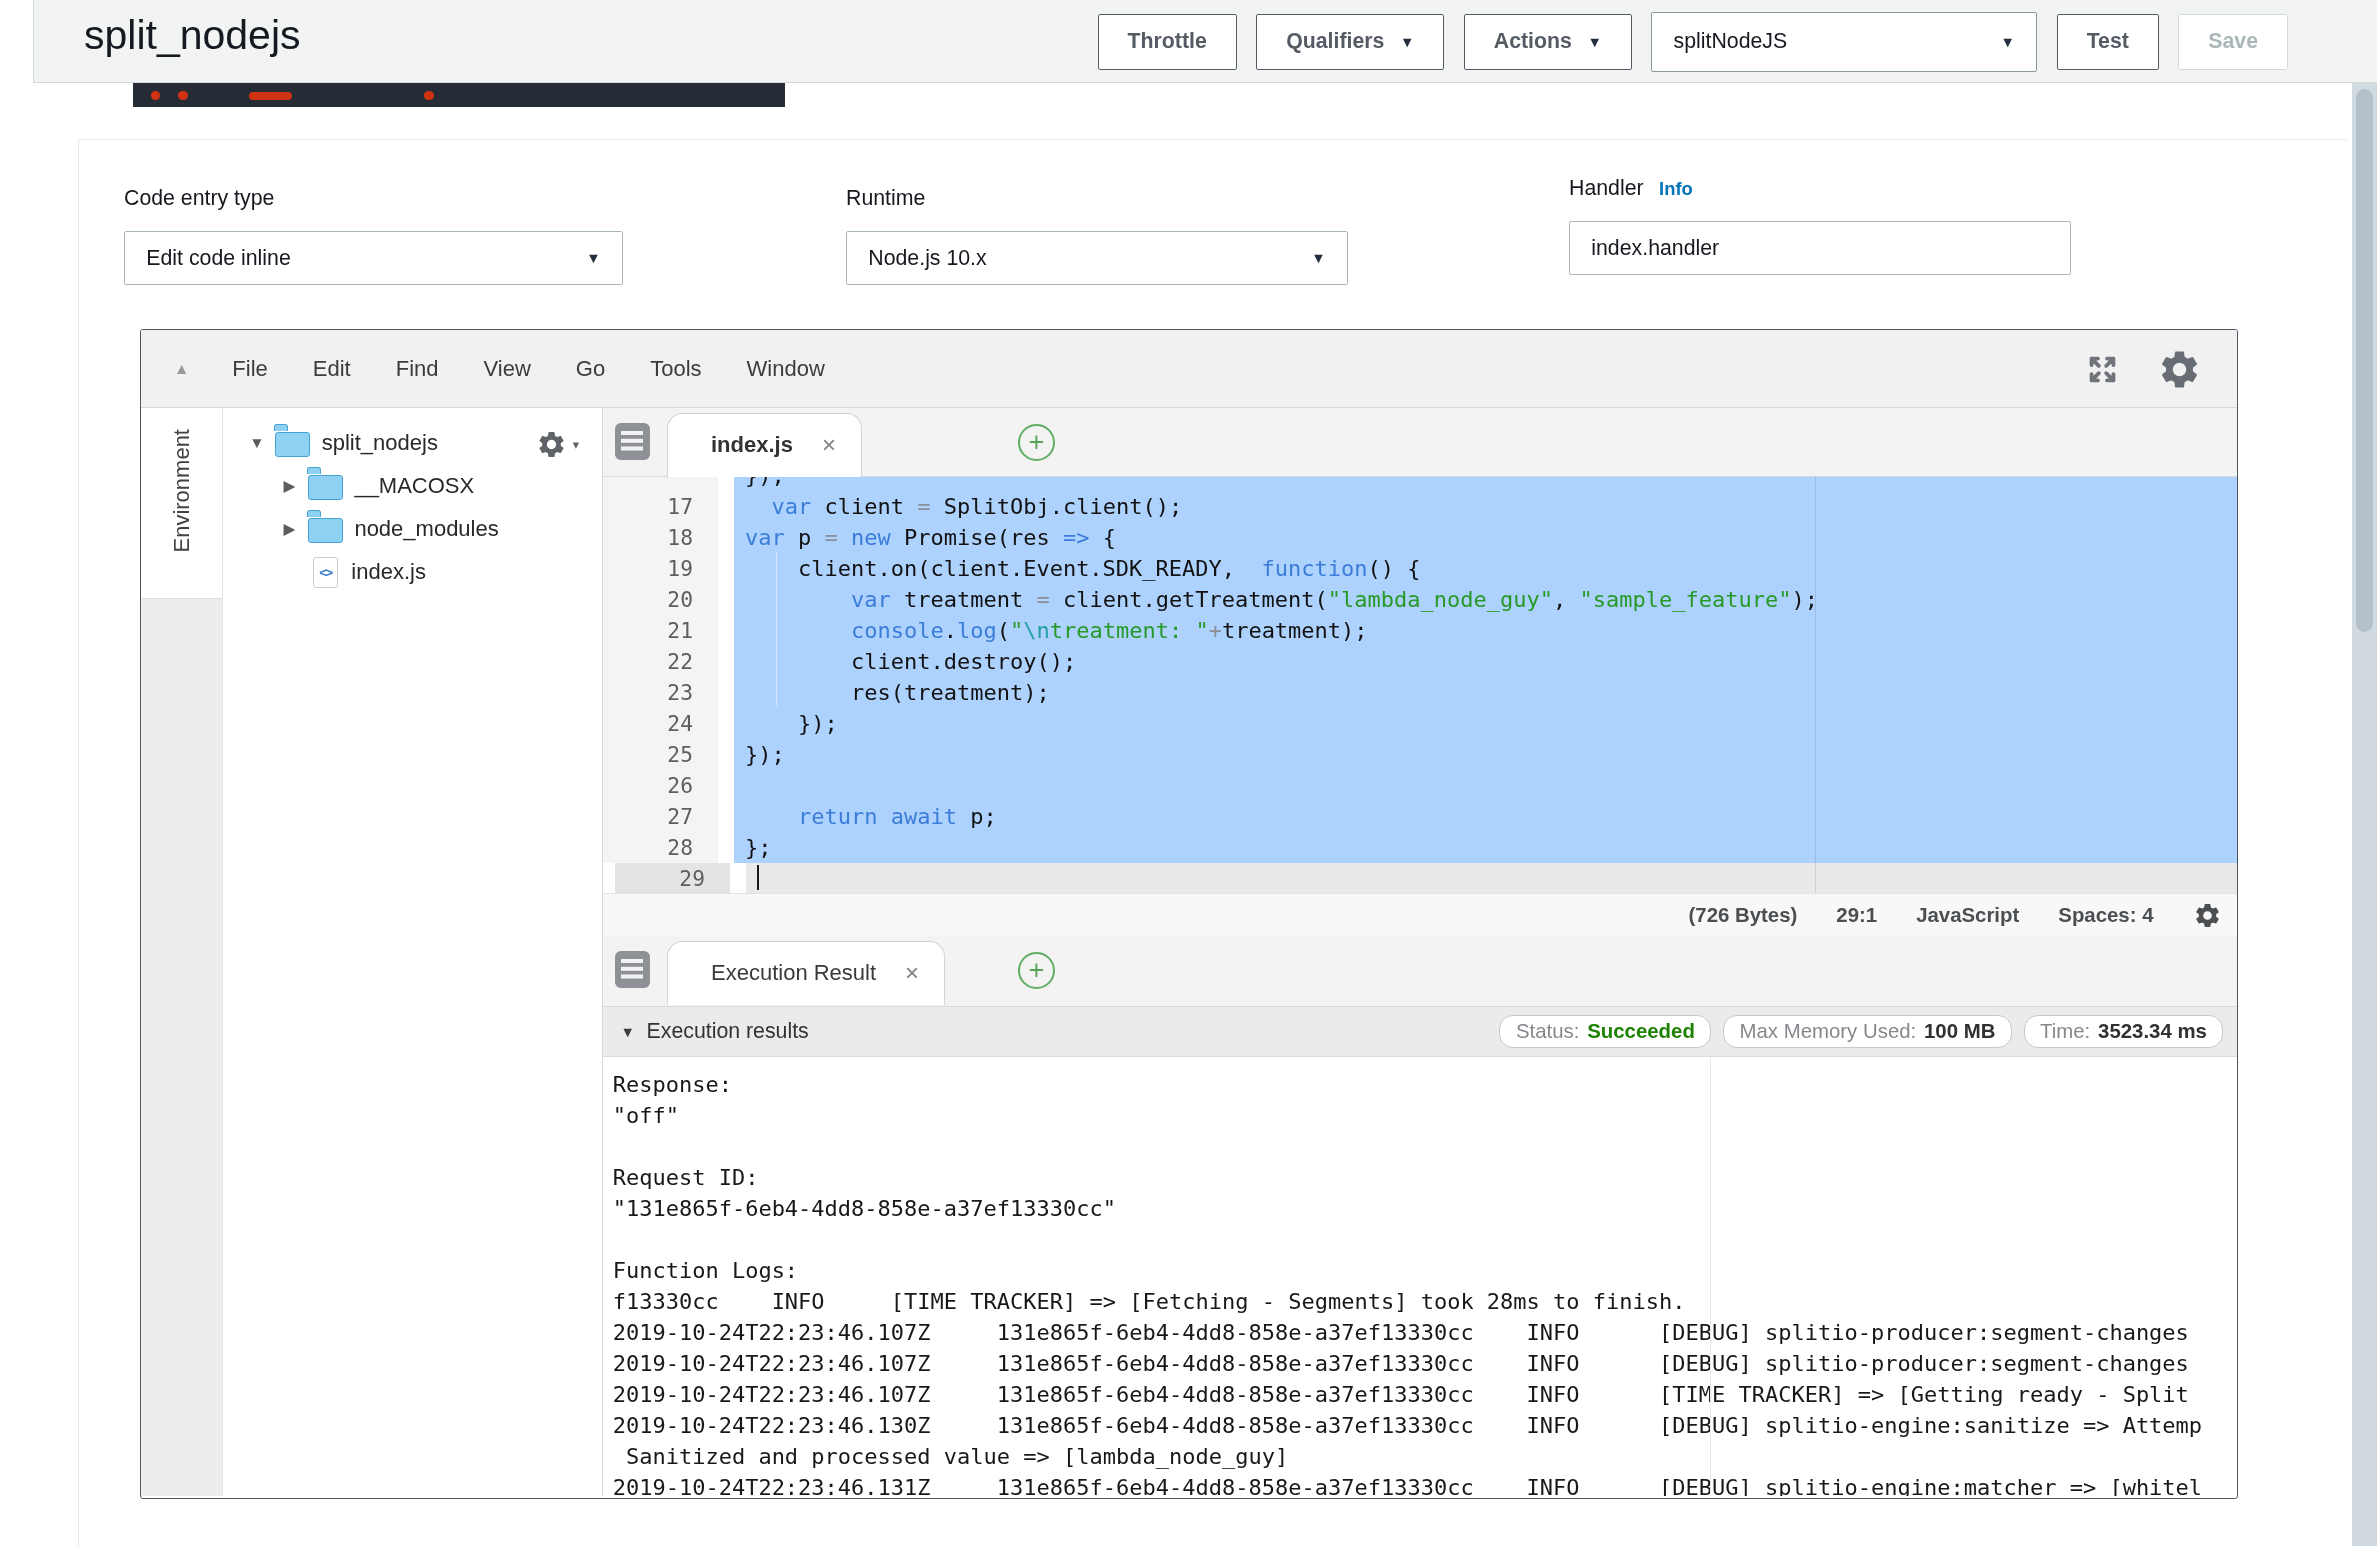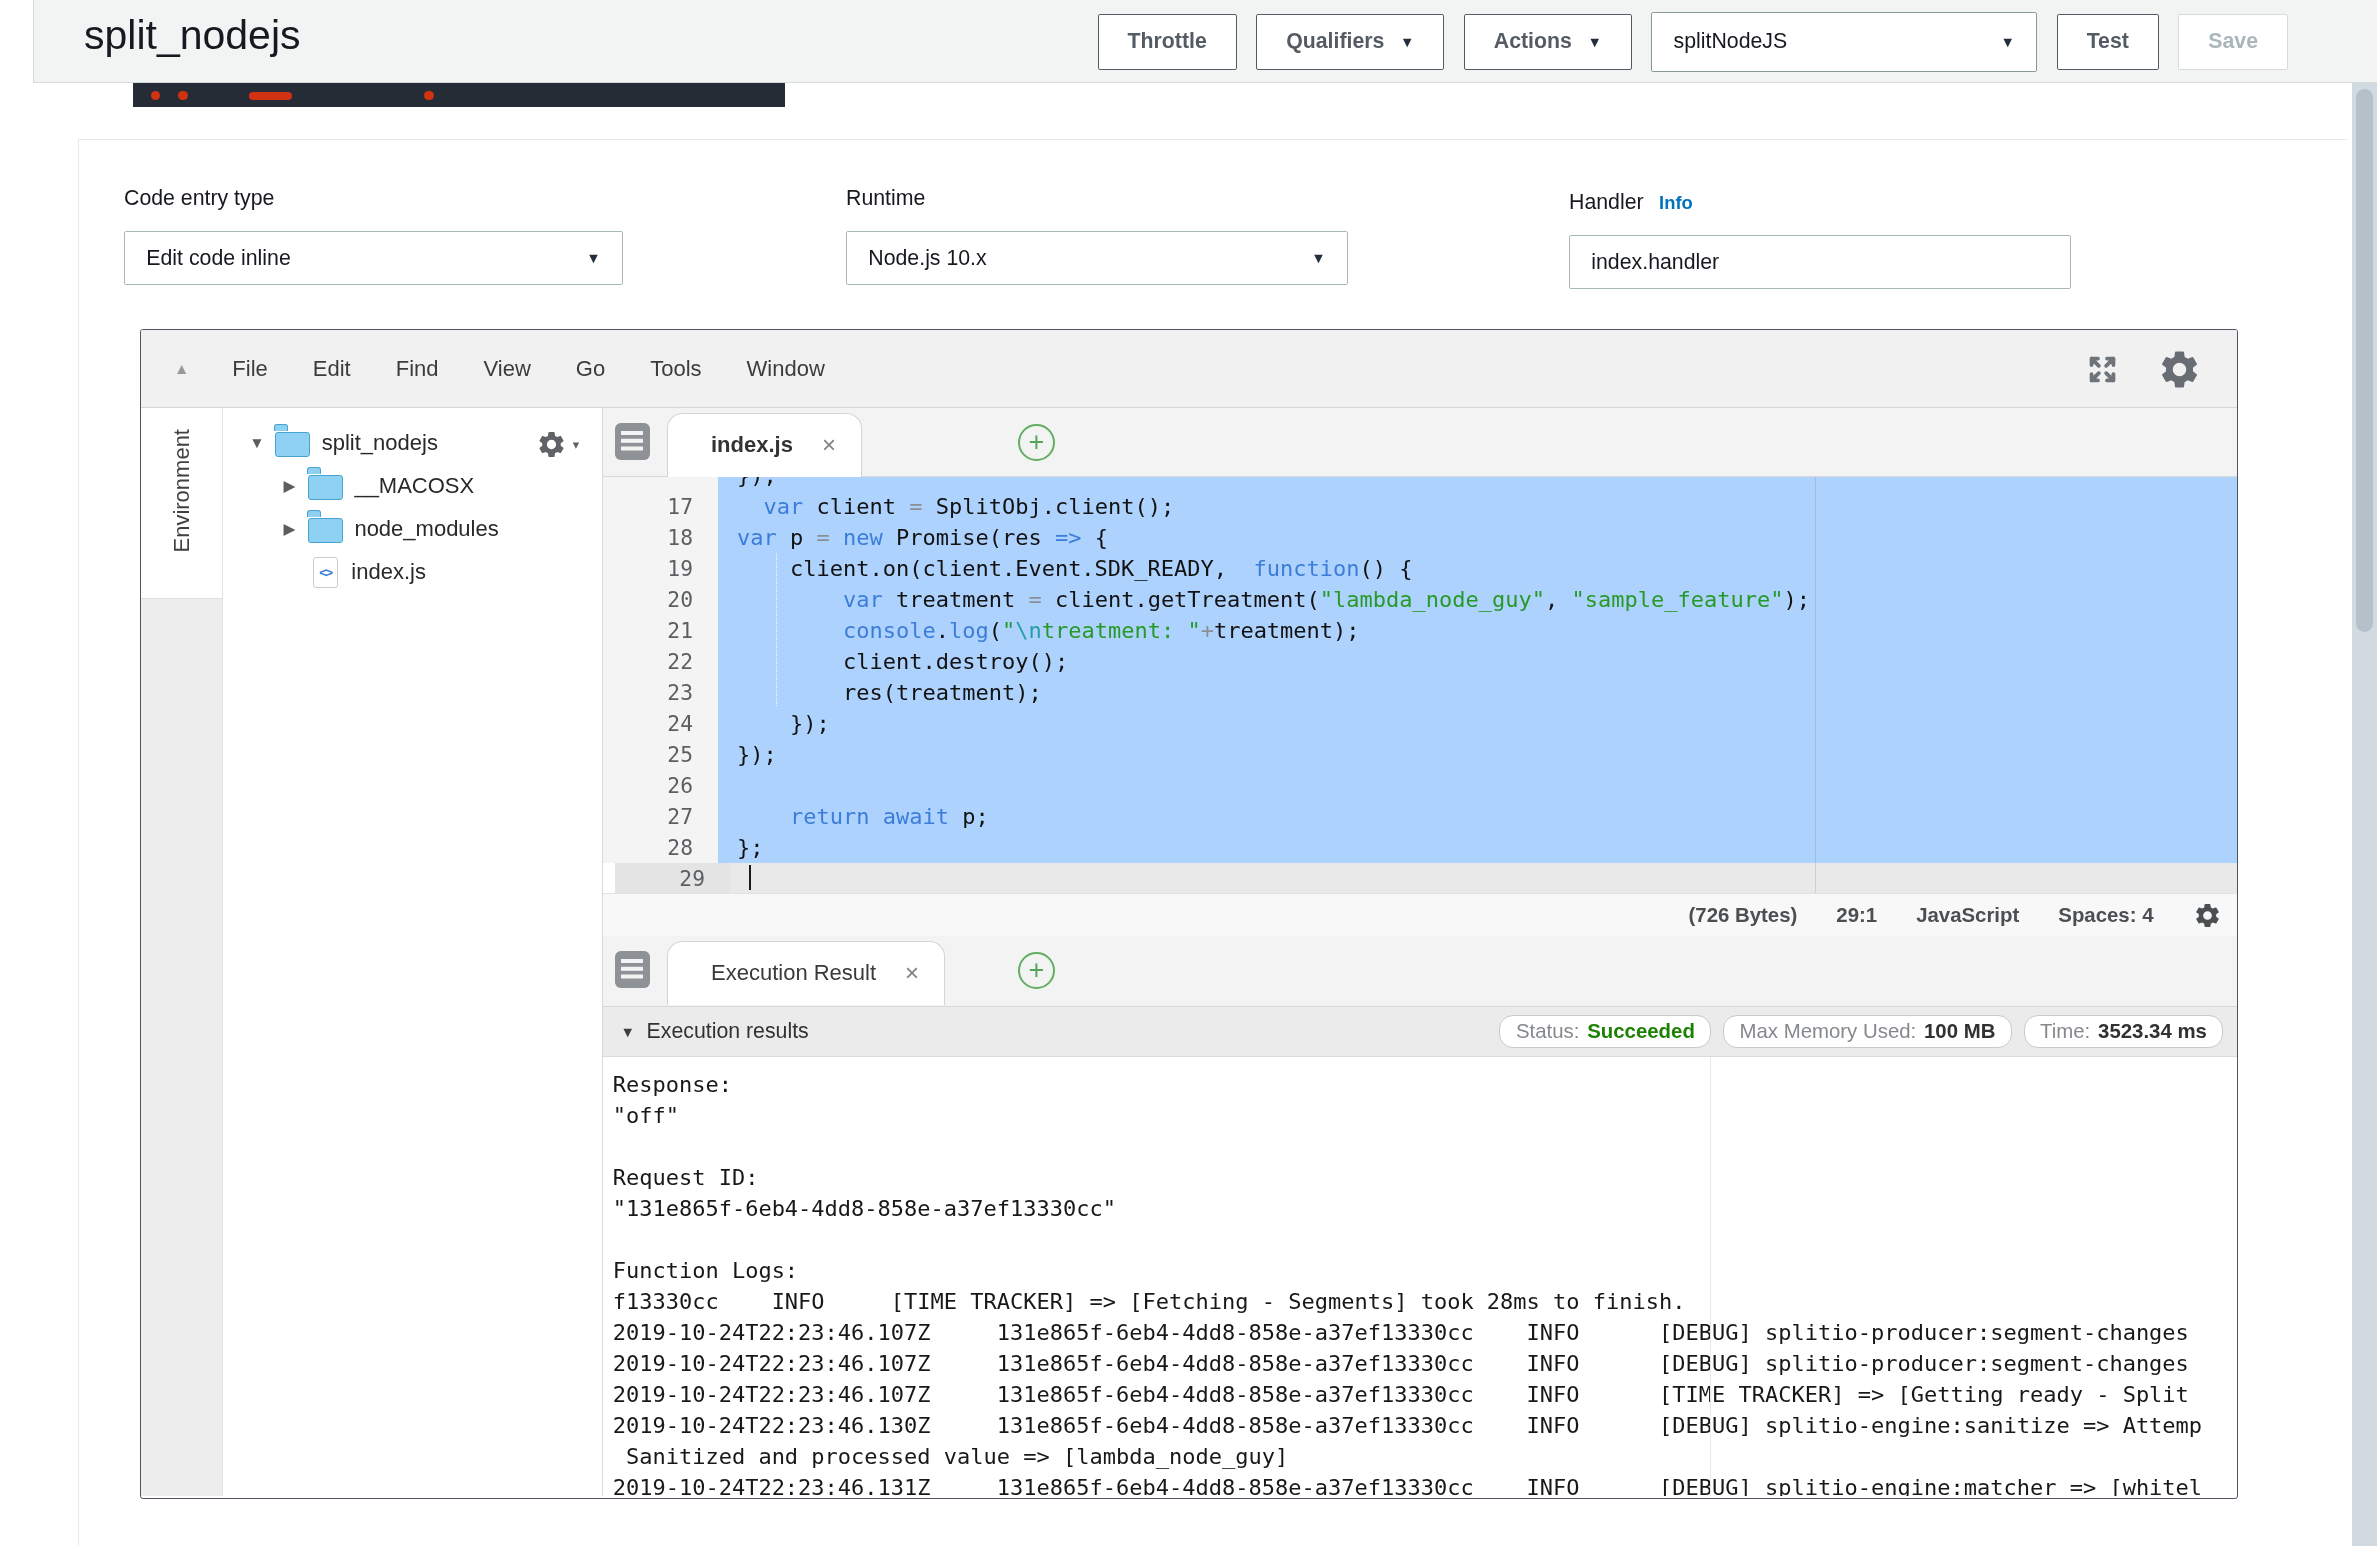--- a/index.html
+++ b/index.html
@@ -92,21 +92,21 @@
        font-size:27px;box-sizing:border-box;cursor:pointer;line-height:1;}
 
   .code-area{position:relative;height:416px;overflow:hidden;flex:none;background:#fff;
        font-family:"DejaVu Sans Mono",monospace;font-size:22px;line-height:31px;}
   .crow{display:flex;height:31px;}
   .crow.partial{height:13.6px;overflow:hidden;}
   .crow.partial .gut,.crow.partial .cde{margin-top:-17.5px;height:31px;}
   .gut{width:115px;flex:none;background:#f4f4f5;color:#5c5f62;text-align:right;
        padding-right:25px;box-sizing:border-box;font-size:21.3px;}
   .gut.ag{background:#e4e4e4;margin-left:12px;}
-  .cde{flex:1;min-width:0;white-space:pre;padding-left:19px;color:#121212;}
+  .cde{flex:1;min-width:0;white-space:pre;padding-left:11px;color:#121212;margin-left:16px;}
   .cde.sel{background:#aed2fe;}
   .cde.al{background:#e9e9ea;}
   .tok-k{color:#3b7dd8;} .tok-b{color:#3b7dd8;} .tok-s{color:#269926;}
   .tok-e{color:#24a0a0;} .tok-o{color:#8a8f94;}
   .print-margin-code{position:absolute;left:1212px;top:0;bottom:0;border-left:1px solid rgba(60,60,60,.14);pointer-events:none;}
   .indent-guide{position:absolute;left:173px;top:76px;height:153px;border-left:1px dotted rgba(255,255,255,.9);pointer-events:none;}
   .cursor{display:inline-block;width:1.9px;height:25px;background:#1a1a1a;vertical-align:-4.9px;}
 
   .statusbar{height:43px;background:#f8f8f9;border-top:1px solid #e2e2e3;display:flex;align-items:center;
        justify-content:flex-end;gap:39px;padding-right:15.5px;font-size:20.4px;font-weight:700;
@@ -180,21 +180,21 @@
       <span class="caret-sm">▼</span>
     </div>
   </div>
   <div class="form-group" style="left:846px;top:186px;">
     <div class="form-label">Runtime</div>
     <div class="form-select" style="width:502px;">
       <span>Node.js 10.x</span>
       <span class="caret-sm">▼</span>
     </div>
   </div>
-  <div class="form-group" style="left:1569px;top:190px;">
+  <div class="form-group" style="left:1569px;top:176px;">
     <div class="form-label">
       <span>Handler</span>
       <span class="info-link">Info</span>
     </div>
     <div class="form-input" style="width:502px;">
       <span>index.handler</span>
     </div>
   </div>
 
   <div class="ide">

